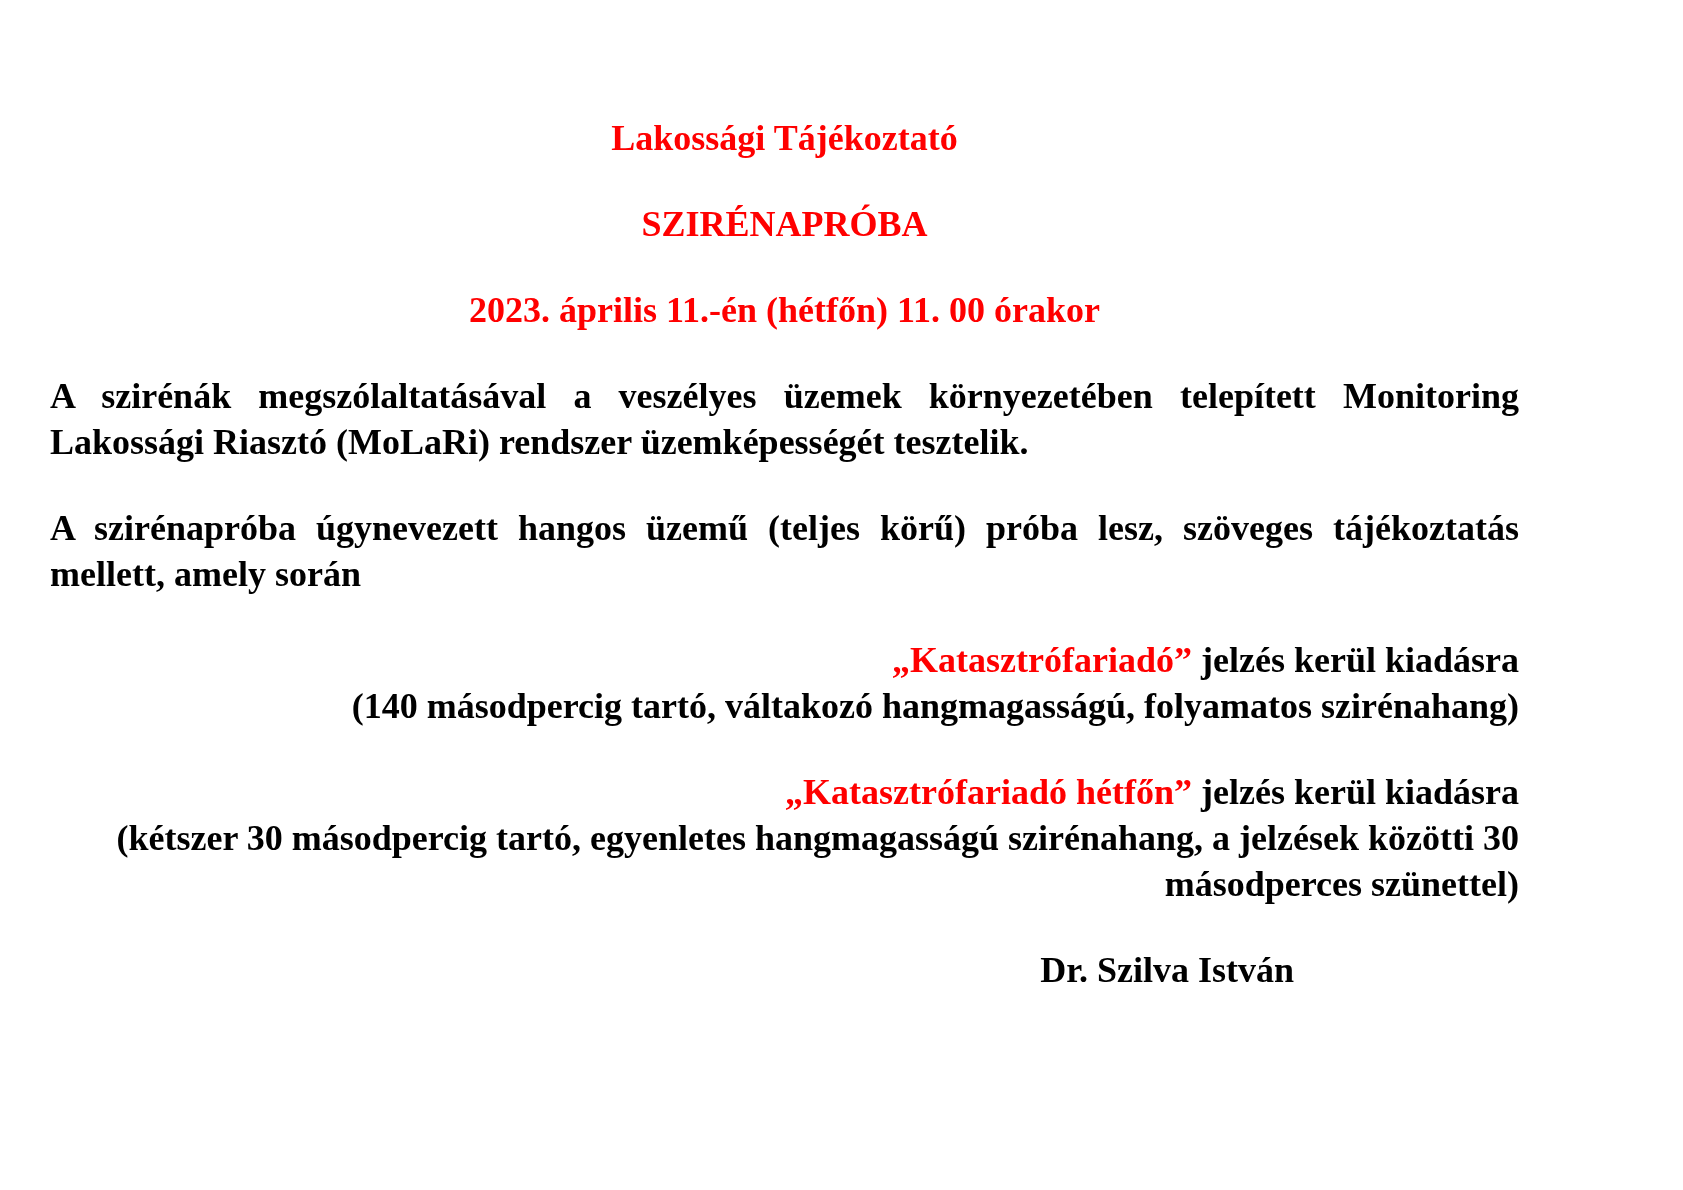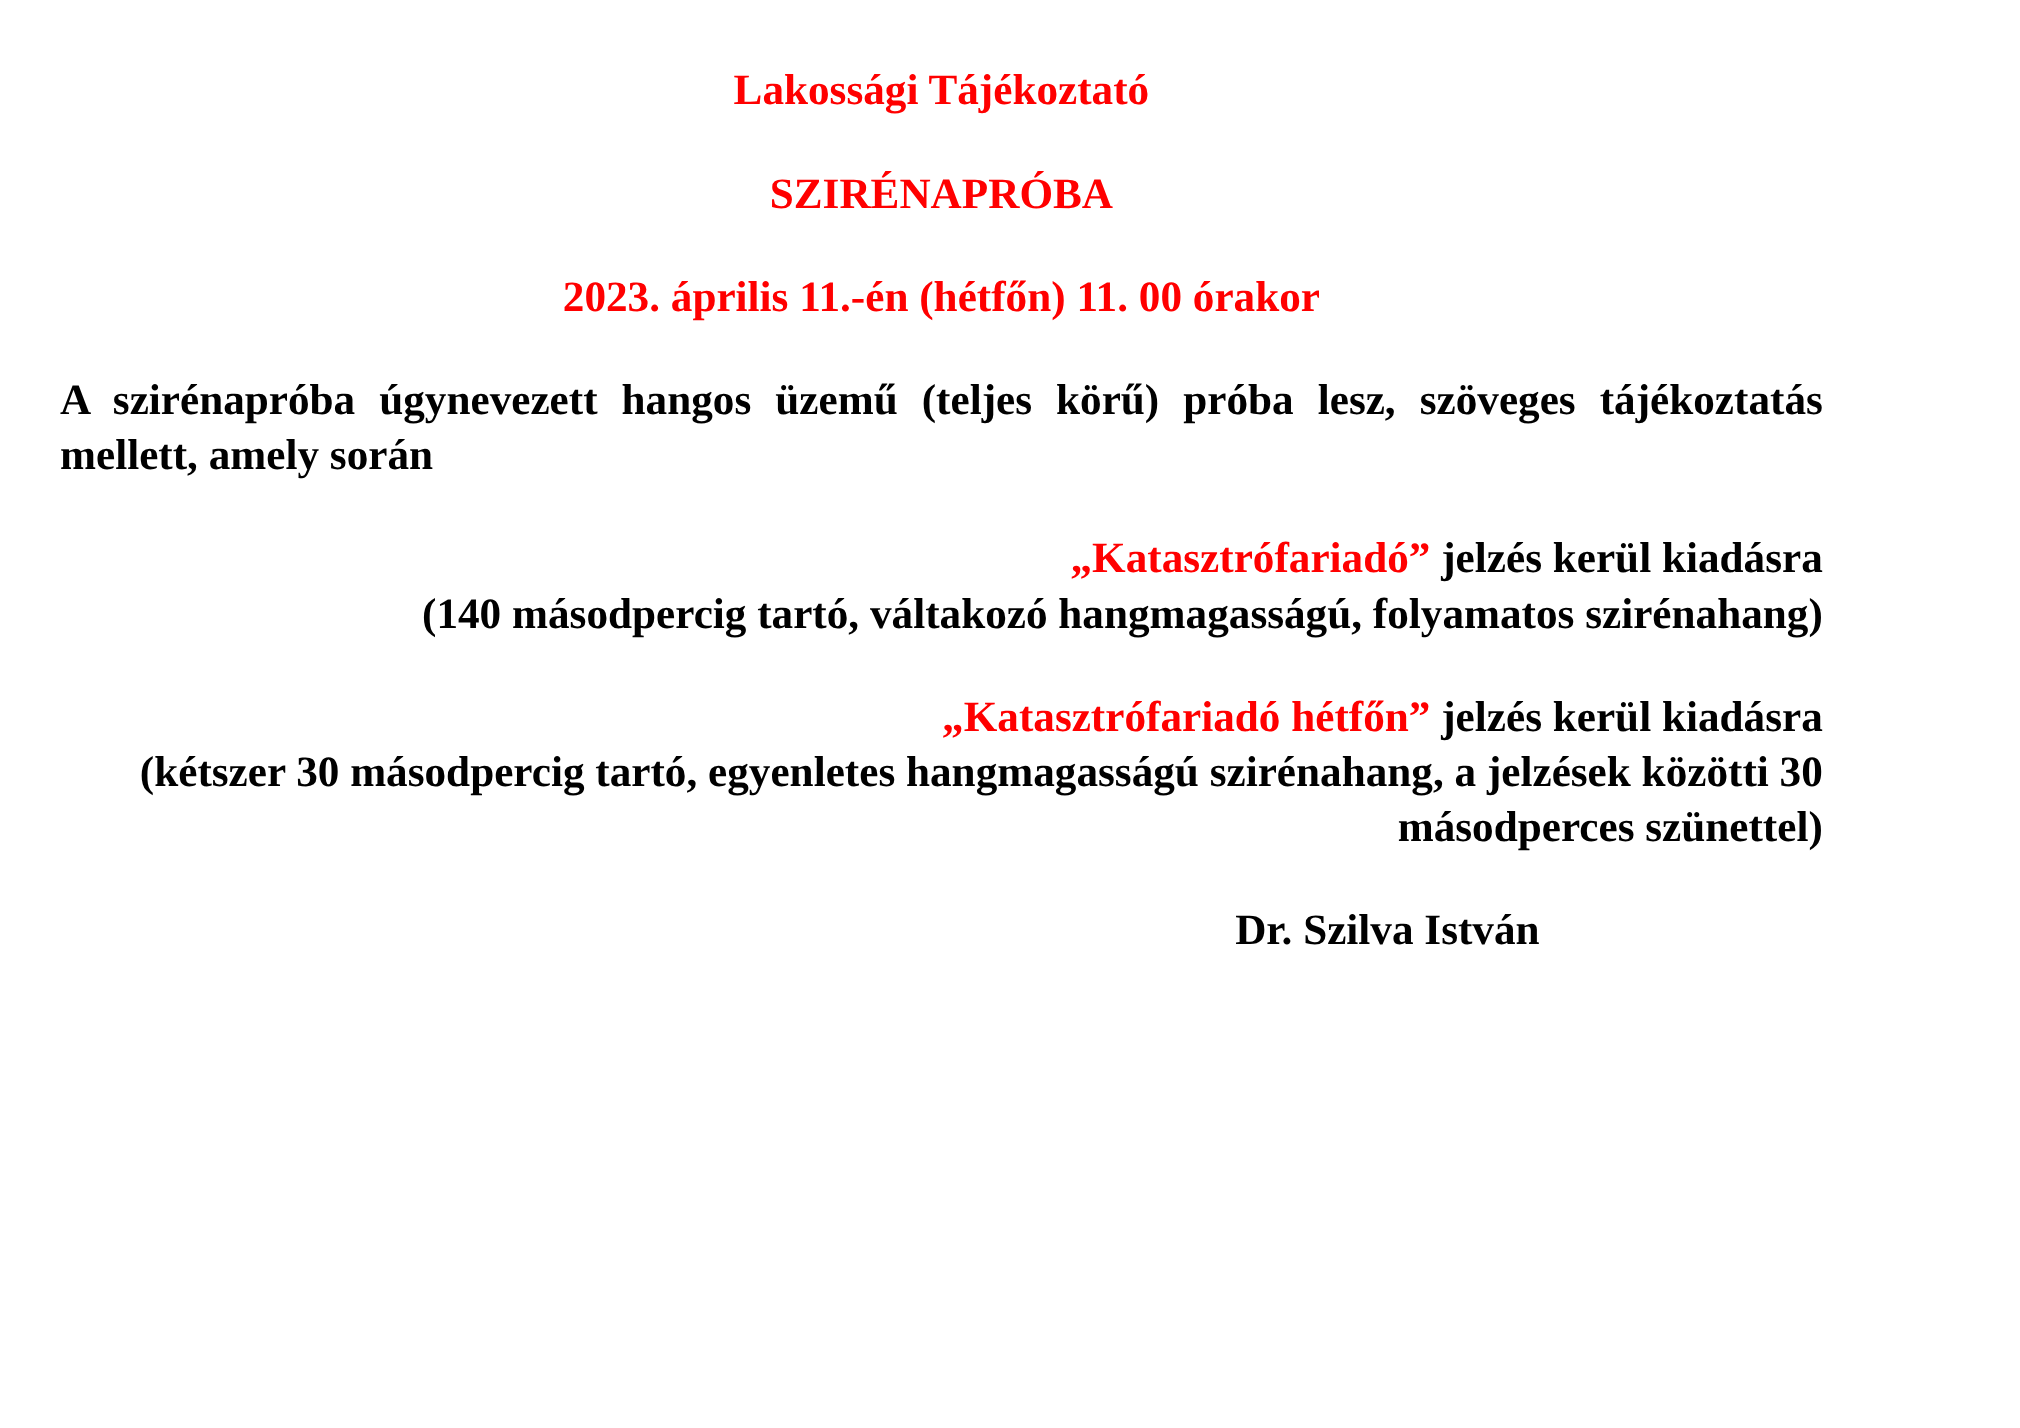--- a/index.html
+++ b/index.html
@@ -5,21 +5,21 @@
   html, body {
     margin: 0;
     padding: 0;
     background: #ffffff;
   }
   .page {
     position: relative;
     width: 1572px;
     height: 1190px;
     box-sizing: border-box;
-    padding: 52px 53px 0 50px;
+    padding: 115px 53px 0 50px;
     background: #ffffff;
     font-family: "Liberation Serif", "DejaVu Serif", serif;
     font-weight: 700;
     font-size: 36px;
     line-height: 46px;
     color: #000000;
     overflow: hidden;
   }
   .block {
     margin: 0 0 40px 0;
@@ -28,34 +28,35 @@
   .center { text-align: center; }
   .justify { text-align: justify; }
   .red { color: #ff0000; }
   h1, h2, h3, p { font-size: 36px; font-weight: 700; margin: 0; }
   .signal-block p { margin: 0; }
   .signature {
     width: fit-content;
     margin: 12px 225px 0 auto;
     text-align: center;
   }
-  .signature p { margin: 11px; }
+  .signature p { margin: 0; }
 </style>
 </head>
 <body>
 
 <div class="page">
 
   <h1 class="block center red">Lakossági Tájékoztató</h1>
 
   <h2 class="block center red">SZIRÉNAPRÓBA</h2>
 
   <h3 class="block center red">2023. április 11.-én (hétfőn) 11. 00 órakor</h3>
 
 
+  <p class="block justify">A szirénák megszólaltatásával a veszélyes üzemek környezetében telepített Monitoring Lakossági Riasztó (MoLaRi) rendszer üzemképességét tesztelik.</p>
 
   <p class="block justify">A szirénapróba úgynevezett hangos üzemű (teljes körű) próba lesz, szöveges tájékoztatás mellett, amely során</p>
 
   <div class="signal-block block">
     <p><span class="red">„Katasztrófariadó”</span><span> jelzés kerül kiadásra</span></p>
     <p>(140 másodpercig tartó, váltakozó hangmagasságú, folyamatos szirénahang)</p>
   </div>
 
   <div class="signal-block block">
     <p><span class="red">„Katasztrófariadó hétfőn”</span><span> jelzés kerül kiadásra</span></p>

